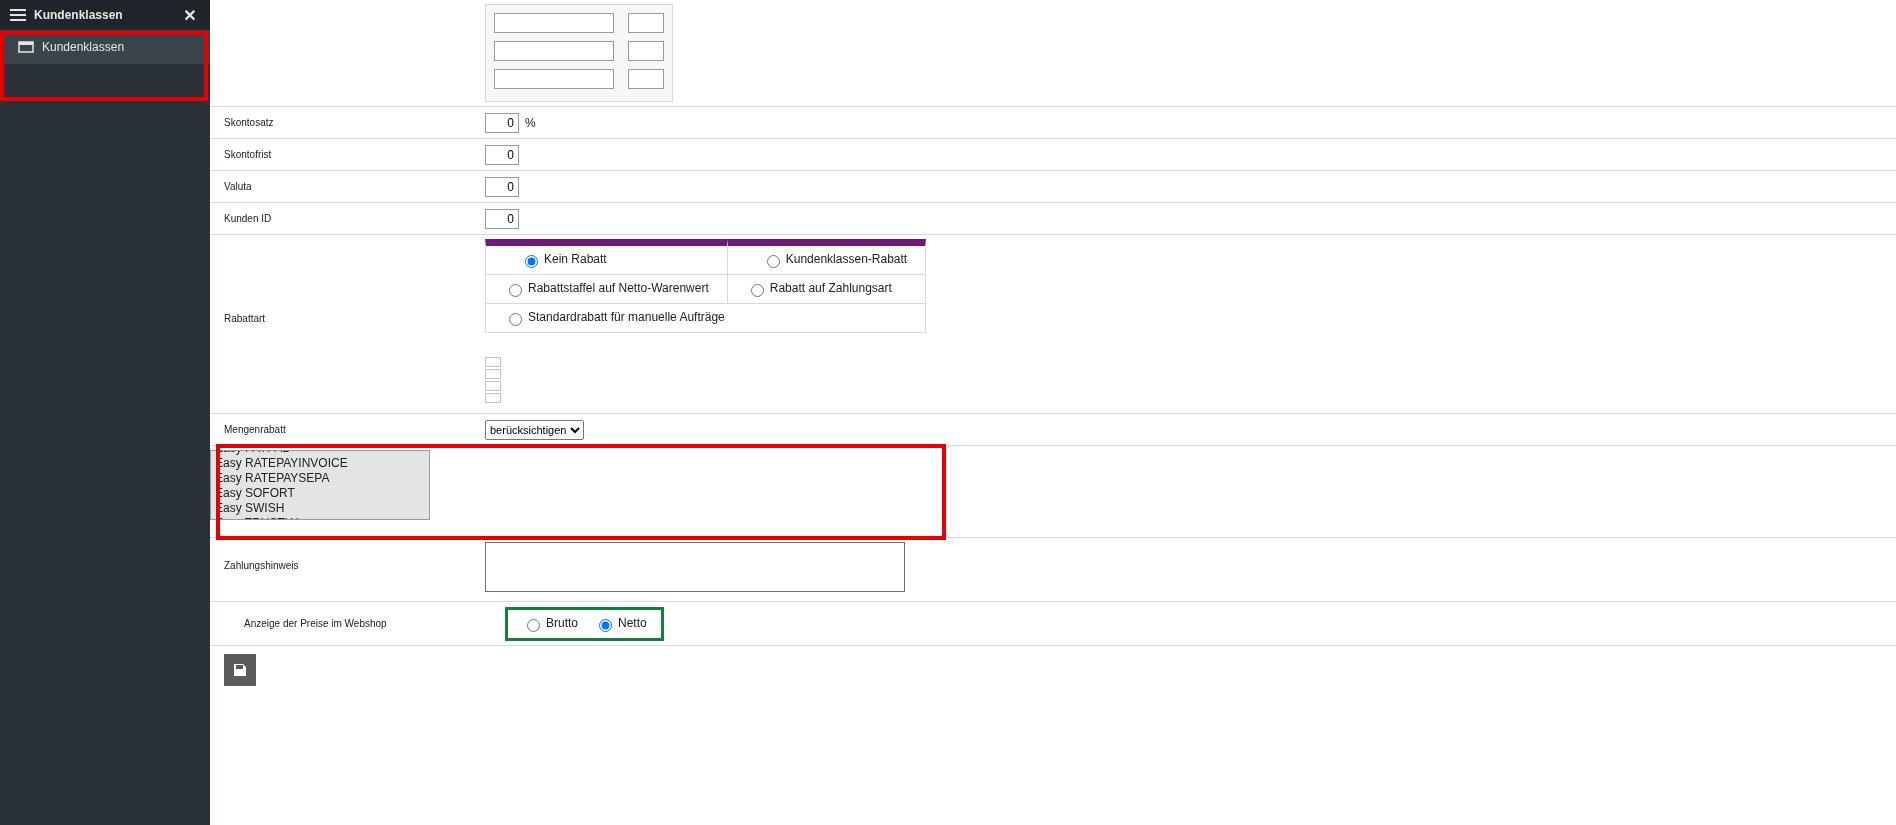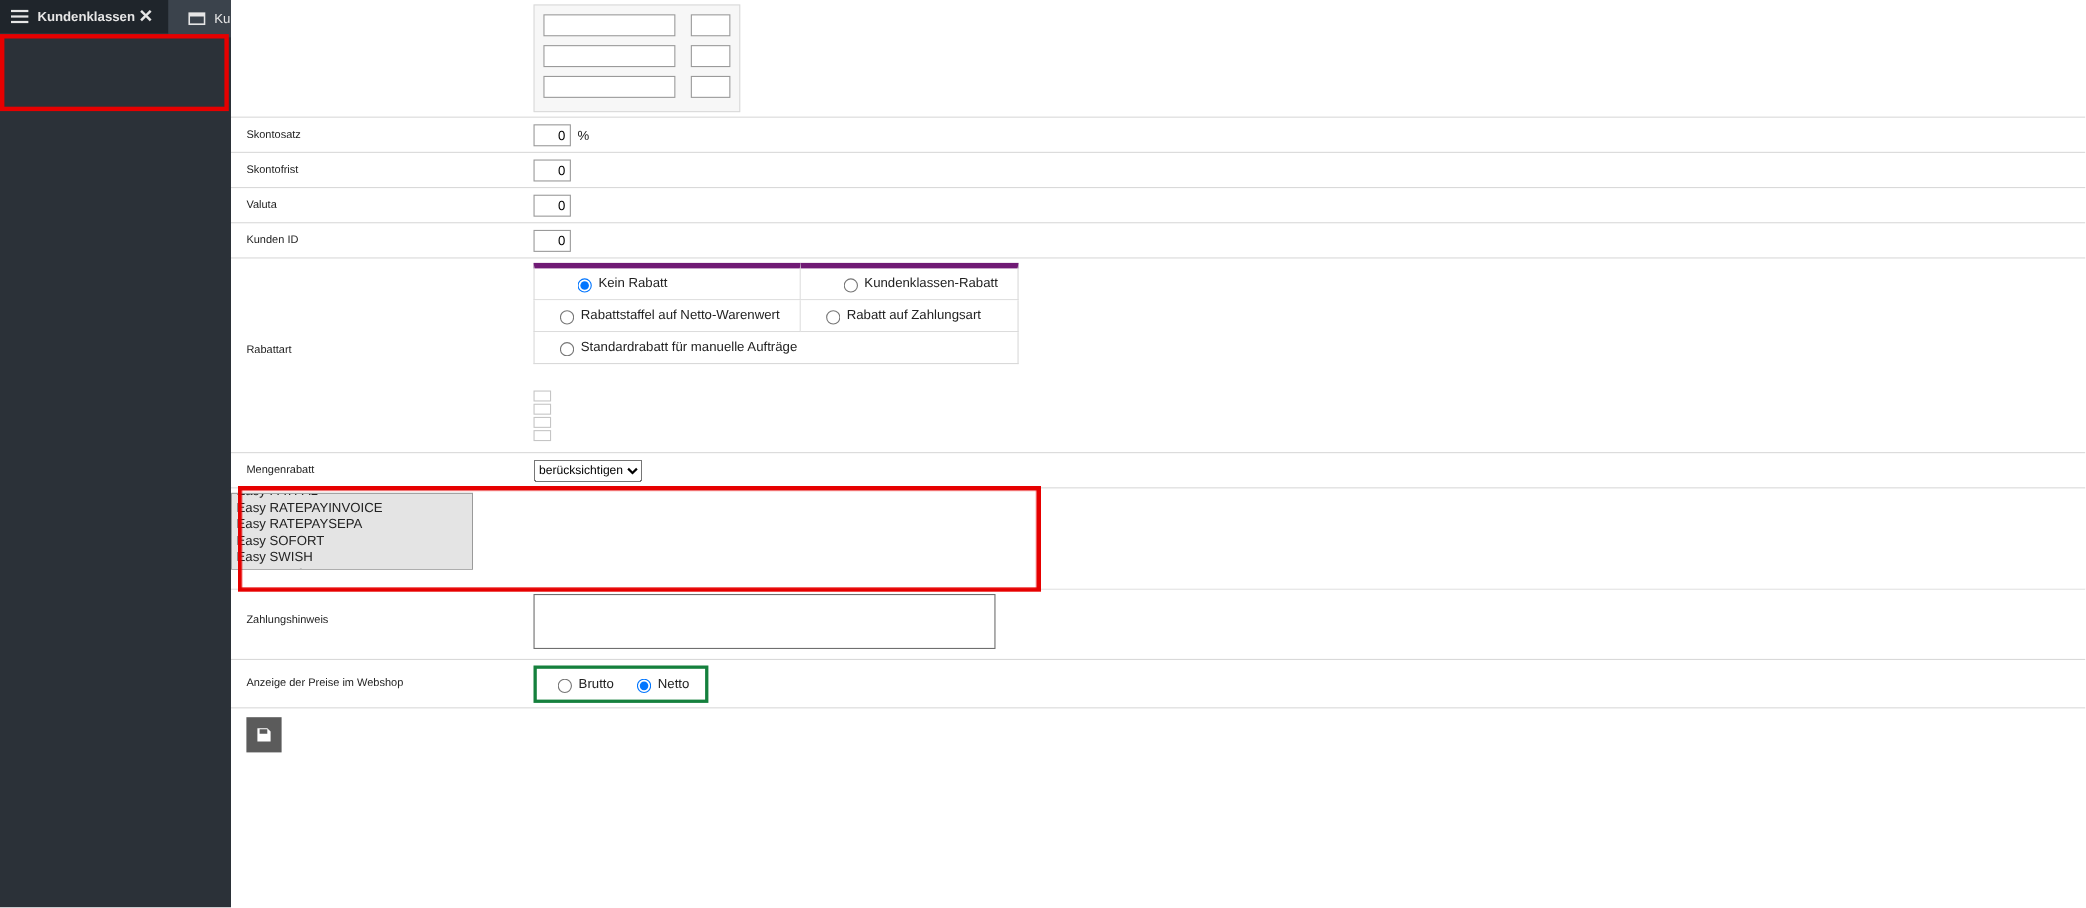--- a/index.html
+++ b/index.html
@@ -1,20 +1,20 @@
 <!DOCTYPE html>
 <html><head>
 <meta charset="utf-8">
 <style>
   * { box-sizing: border-box; }
   html, body { margin:0; padding:0; height:100%; font-family: Arial, Helvetica, sans-serif; font-size:13px; color:#222; background:#fff; }
   body { display:flex; width:1896px; height:825px; overflow:hidden; }
 
   
-  .sidebar { width:210px; background:#2b3138; color:#e6e6e6; flex:0 0 auto; display:flex; position:relative; }
+  .sidebar { width:210px; background:#2b3138; color:#e6e6e6; flex:0 0 auto; display:flex; flex-direction:column; position:relative; }
   .side-header { display:flex; align-items:center; height:30px; padding:0 10px; background:#1f252b; font-weight:bold; font-size:12px; }
   .side-header .title { flex:1; }
   .icon { display:inline-flex; width:16px; height:16px; }
   .hamburger { margin-right:8px; }
   .close-x { width:20px; text-align:center; font-size:16px; }
   .nav-group-header { display:flex; align-items:center; height:34px; padding:0 10px; background:#333a42; font-size:12px; }
   .nav-group-header .grp-title { flex:1; margin-left:8px; }
   .nav-sub { display:flex; align-items:center; height:34px; padding:0 10px 0 18px; background:#3b434c; font-size:12px; }
   .nav-sub .sub-label { margin-left:8px; }
   .chev { font-size:11px; }
@@ -33,21 +33,21 @@
   input.num { text-align:right; }
   input.wide { width:120px; }
   input.narrow { width:36px; }
   .num34 { width:34px; }
   .suffix { font-size:12px; }
 
   
   .radio-table { border-collapse:separate; border-spacing:0; }
   .radio-cell { border:1px solid #d9d9d9; border-left:none; border-top:none; padding:6px 18px; font-size:12px; background:#fff; white-space:nowrap; }
   .radio-cell:first-child { border-left:1px solid #d9d9d9; }
-  .radio-table tr:first-child .radio-cell { border-top:5px solid #701a75;padding-left:34px; }
+  .radio-table tr:first-child .radio-cell { border-top:7px solid #701a75;padding-left:34px; }
   .radio-cell input { margin-right:6px; vertical-align:middle; }
   .radio-inline { display:flex; gap:16px; border:3px solid #15803d; padding:6px 14px; font-size:12px; background:#fff; }
   .radio-inline label input { margin-right:6px; vertical-align:middle; }
 
   
   .stub-stack { display:flex; flex-direction:column; gap:2px; padding-top:18px; padding-bottom:6px; }
   .stub { width:16px; height:10px; border:1px solid #c5c5c5; background:#fff; }
 
   select.sel { font-size:11px; height:20px; }
   .listbox { width:220px; height:70px; overflow:scroll; border:1px solid #9a9a9a; background:#e4e4e4; font-size:12px; }
@@ -199,21 +199,21 @@
       <div class="hl-box"></div>
     </div>
 
     <div class="row tall" style="min-height:64px;">
       <div class="row-label" style="padding-top:22px;">Zahlungshinweis</div>
       <div class="row-field">
           <textarea class="note" value="" style=""></textarea>
         </div>
     </div>
 
-    <div class="row" style="min-height:44px;">
+    <div class="row" style="min-height:44px;padding-left:20px;">
       <div class="row-label">Anzeige der Preise im Webshop</div>
       <div class="row-field">
         <div class="radio-inline">
           <label><input type="radio" name="anz" style=""><span>Brutto</span></label>
           <label><input type="radio" name="anz" checked="" style=""><span>Netto</span></label>
         </div>
       </div>
     </div>
 
     <div class="toolbar">

